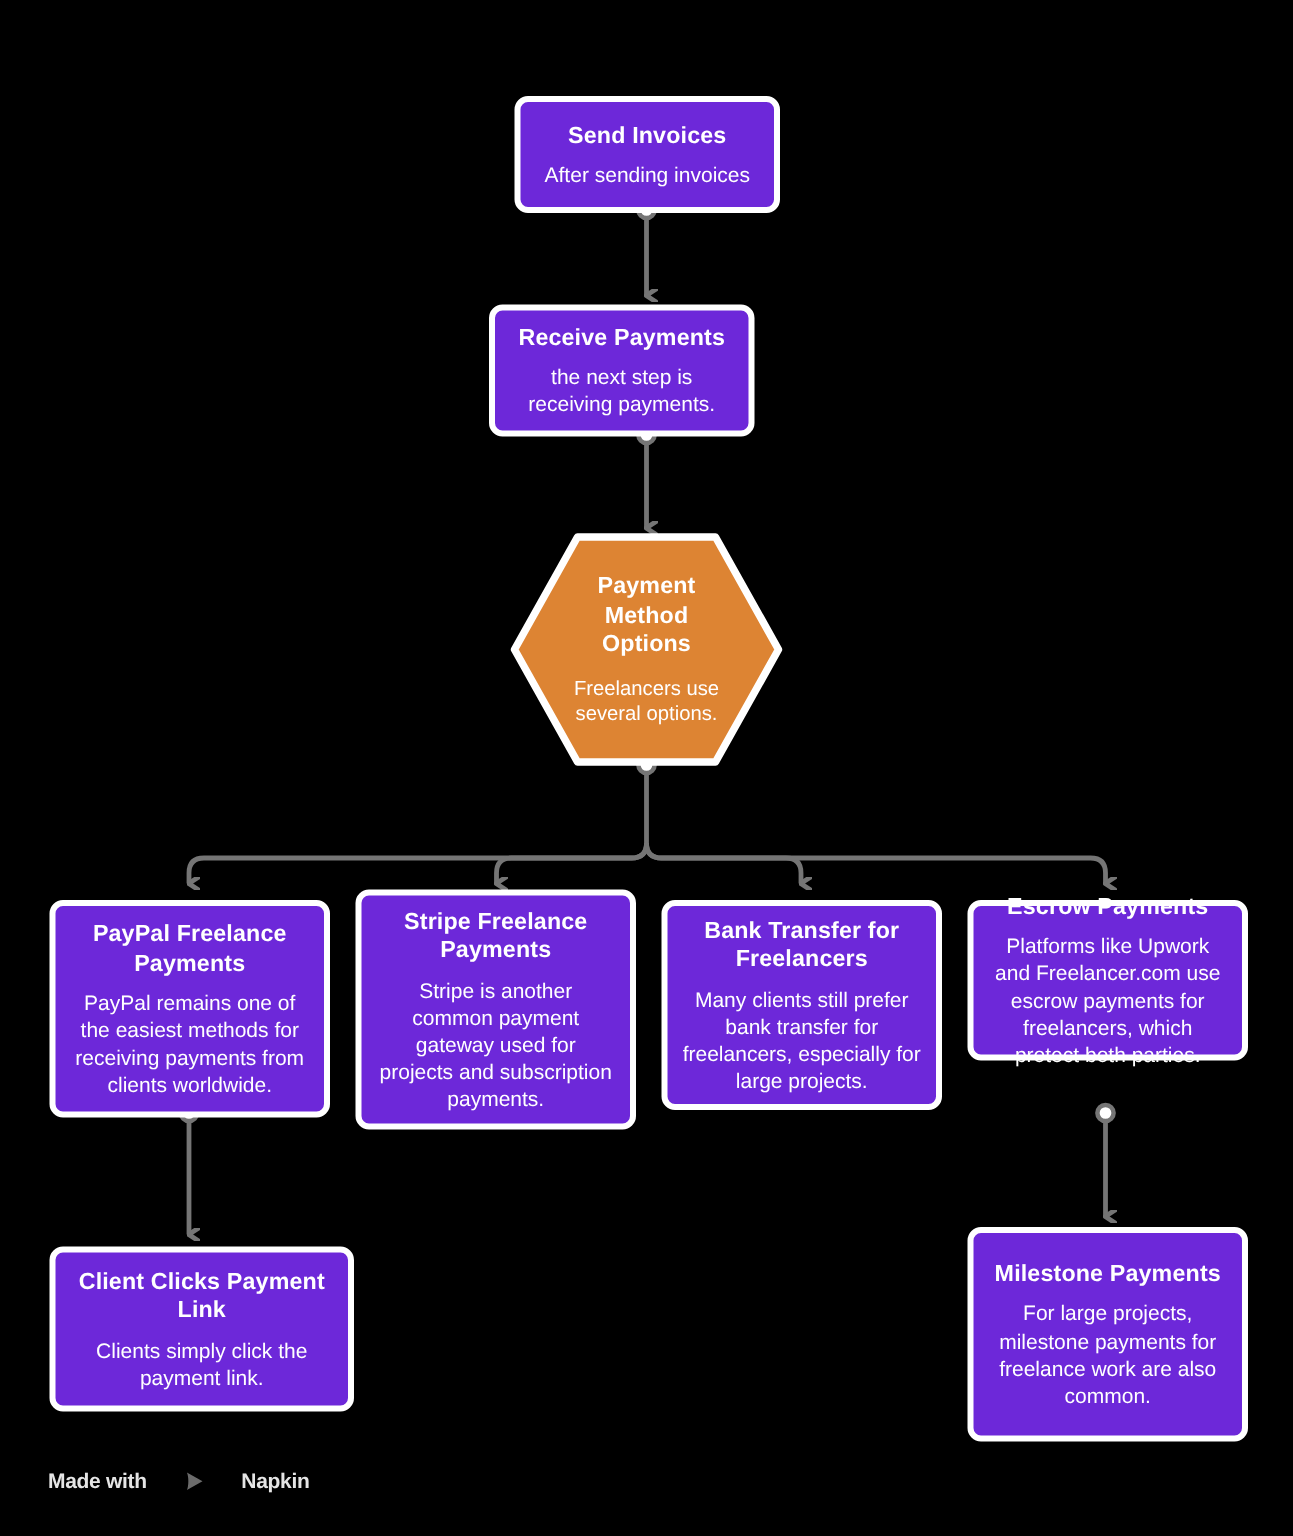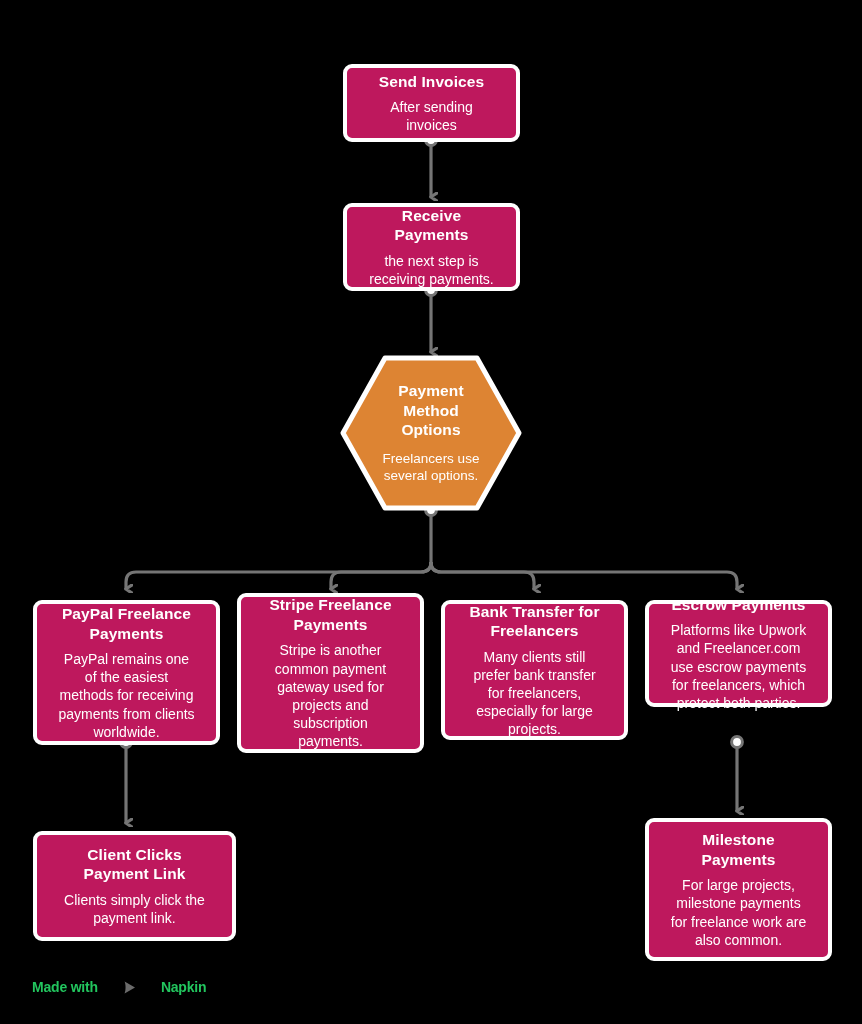--- a/index.html
+++ b/index.html
@@ -34,24 +34,24 @@
     z-index: 2;
     box-sizing: border-box;
     display: flex;
     flex-direction: column;
     align-items: center;
     justify-content: center;
     text-align: center;
     color: #ffffff;
   }
   .node-rect {
-    background: #be185d;
+    background: #6d28d9;
     border: 4px solid #ffffff;
     border-radius: 9px;
-    padding: 8px 20px;
+    padding: 8px 10px;
   }
   .node-title {
     font-weight: bold;
     font-size: 15.5px;
     line-height: 1.26;
     letter-spacing: 0.1px;
   }
   .node-desc {
     font-size: 14px;
     line-height: 1.3;
@@ -85,21 +85,21 @@
   .hex-inner .node-desc { font-size: 13.5px; margin-top: 10px; text-align: center; }
 
   .watermark {
     position: absolute;
     left: 32px;
     top: 979px;
     z-index: 3;
     display: flex;
     align-items: center;
     gap: 24px;
-    color: #22c55e;
+    color: #e5e5e5;
     font-size: 14px;
     font-weight: bold;
     letter-spacing: -0.2px;
     text-align: center;
   }
   .watermark svg { display: block; }
 </style>
 </head>
 <body>
 
@@ -143,21 +143,21 @@
       <path d="M737,742 L737,811" fill="none" stroke="#757575" stroke-width="3.2" marker-end="url(#arrowhead)"></path>
       <circle cx="737" cy="742" r="5.4" fill="#ffffff" stroke="#757575" stroke-width="3"></circle>
     </g>
   </svg>
 
   <div class="node node-rect" style="left:343px; top:64px; width:177px; height:78px;">
     <div class="node-title">Send Invoices</div>
     <div class="node-desc">After sending invoices</div>
   </div>
 
-  <div class="node node-rect" style="left:343px; top:203px; width:177px; height:88px;align-items:center;">
+  <div class="node node-rect" style="left:326px; top:203px; width:177px; height:88px;align-items:center;">
     <div class="node-title">Receive Payments</div>
     <div class="node-desc">the next step is receiving payments.</div>
   </div>
 
   <div class="node node-hex" style="left:340px; top:355px; width:182px; height:156px;">
     <svg class="hex-shape" viewBox="0 0 182 156" preserveAspectRatio="none" xmlns="http://www.w3.org/2000/svg">
       <polygon points="45,3 137,3 179,78 137,153 45,153 3,78" fill="#dd8433" stroke="#ffffff" stroke-width="5" stroke-linejoin="round"></polygon>
     </svg>
     <div class="hex-inner">
       <div class="node-title">Payment Method Options</div>

